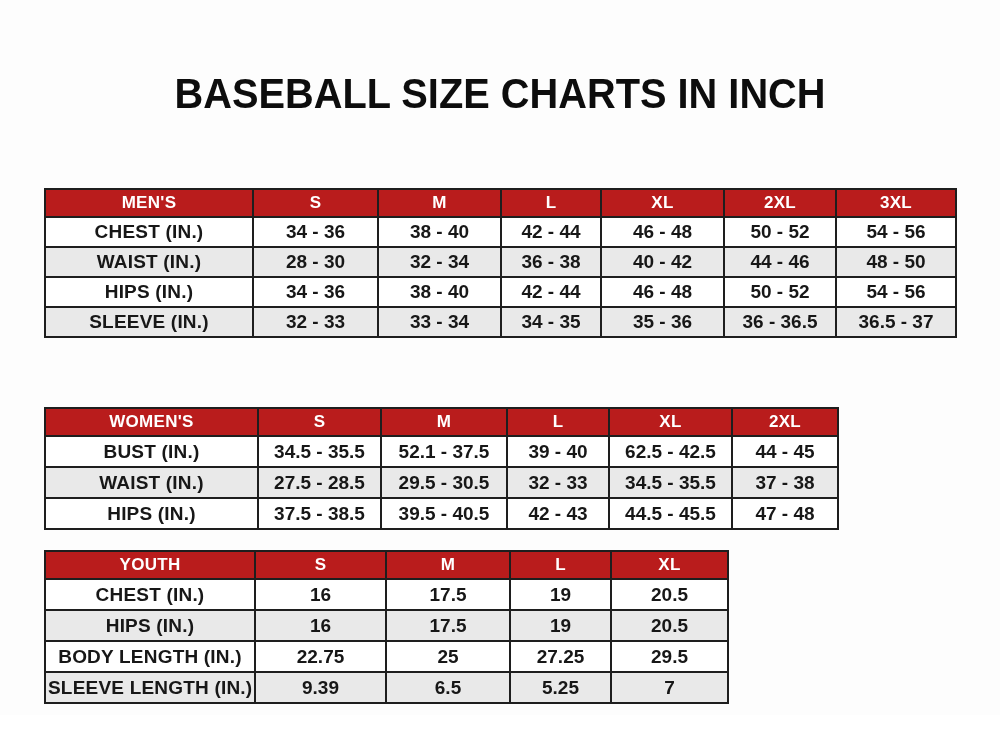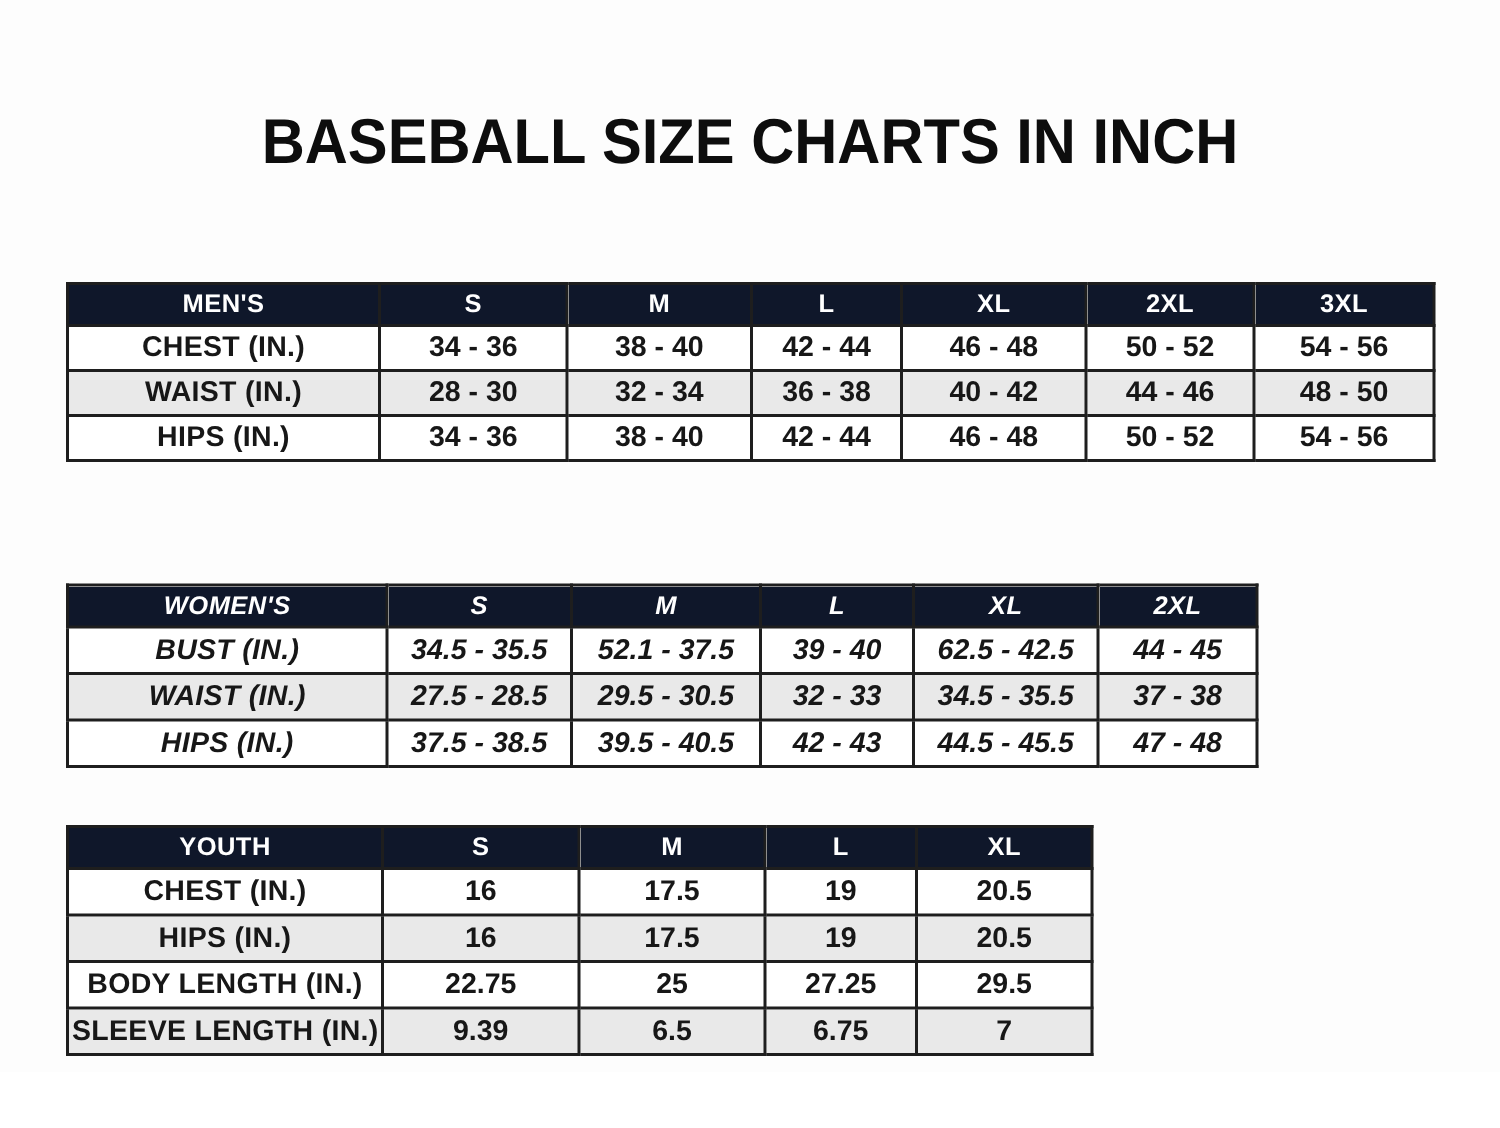--- a/index.html
+++ b/index.html
@@ -29,33 +29,33 @@
     transform: scale(0.97, 1.03);
   }
   table.size-table {
     position: absolute;
     border-collapse: collapse;
     table-layout: fixed;
     background: #ffffff;
     border: 2px solid #1e1e1e;
   }
   #table-mens   { left: 44px; top: 188px; width: 911px; }
-  #table-womens { left: 44px; top: 389px; width: 793px; font-style: italic; }
+  #table-womens { left: 44px; top: 407px; width: 793px; }
   #table-youth  { left: 44px; top: 550px; width: 683px; padding-left: 25px; }
 
   .size-table th, .size-table td {
     border: 2px solid #1e1e1e;
     text-align: center;
     vertical-align: middle;
     padding: 0 2px;
     overflow: hidden;
     white-space: nowrap;
   }
   .size-table thead th {
-    background: #0f172a;
+    background: #b91c1c;
     color: #ffffff;
     font-size: 17px;
     font-weight: bold;
     height: 26px;
     letter-spacing: 0.3px;
   }
   .size-table tbody td {
     font-size: 19px;
     font-weight: bold;
     color: #171717;
@@ -118,20 +118,29 @@
           <td>48 - 50</td>
         </tr>
         <tr>
           <td>HIPS (IN.)</td>
           <td>34 - 36</td>
           <td>38 - 40</td>
           <td>42 - 44</td>
           <td>46 - 48</td>
           <td>50 - 52</td>
           <td>54 - 56</td>
+        </tr>
+        <tr>
+          <td>SLEEVE (IN.)</td>
+          <td>32 - 33</td>
+          <td>33 - 34</td>
+          <td>34 - 35</td>
+          <td>35 - 36</td>
+          <td>36 - 36.5</td>
+          <td>36.5 - 37</td>
         </tr>
       </tbody>
   </table>
 
   <table class="size-table" id="table-womens">
     <colgroup>
       <col style="width:213px">
         <col style="width:123px">
         <col style="width:126px">
       <col style="width:102px">
@@ -212,18 +221,18 @@
           <td>BODY LENGTH (IN.)</td>
           <td>22.75</td>
           <td>25</td>
           <td>27.25</td>
           <td>29.5</td>
         </tr>
         <tr>
           <td>SLEEVE LENGTH (IN.)</td>
           <td>9.39</td>
           <td>6.5</td>
-          <td>6.75</td>
+          <td>5.25</td>
           <td>7</td>
         </tr>
       </tbody>
   </table>
 </div>
 
 </body></html>

